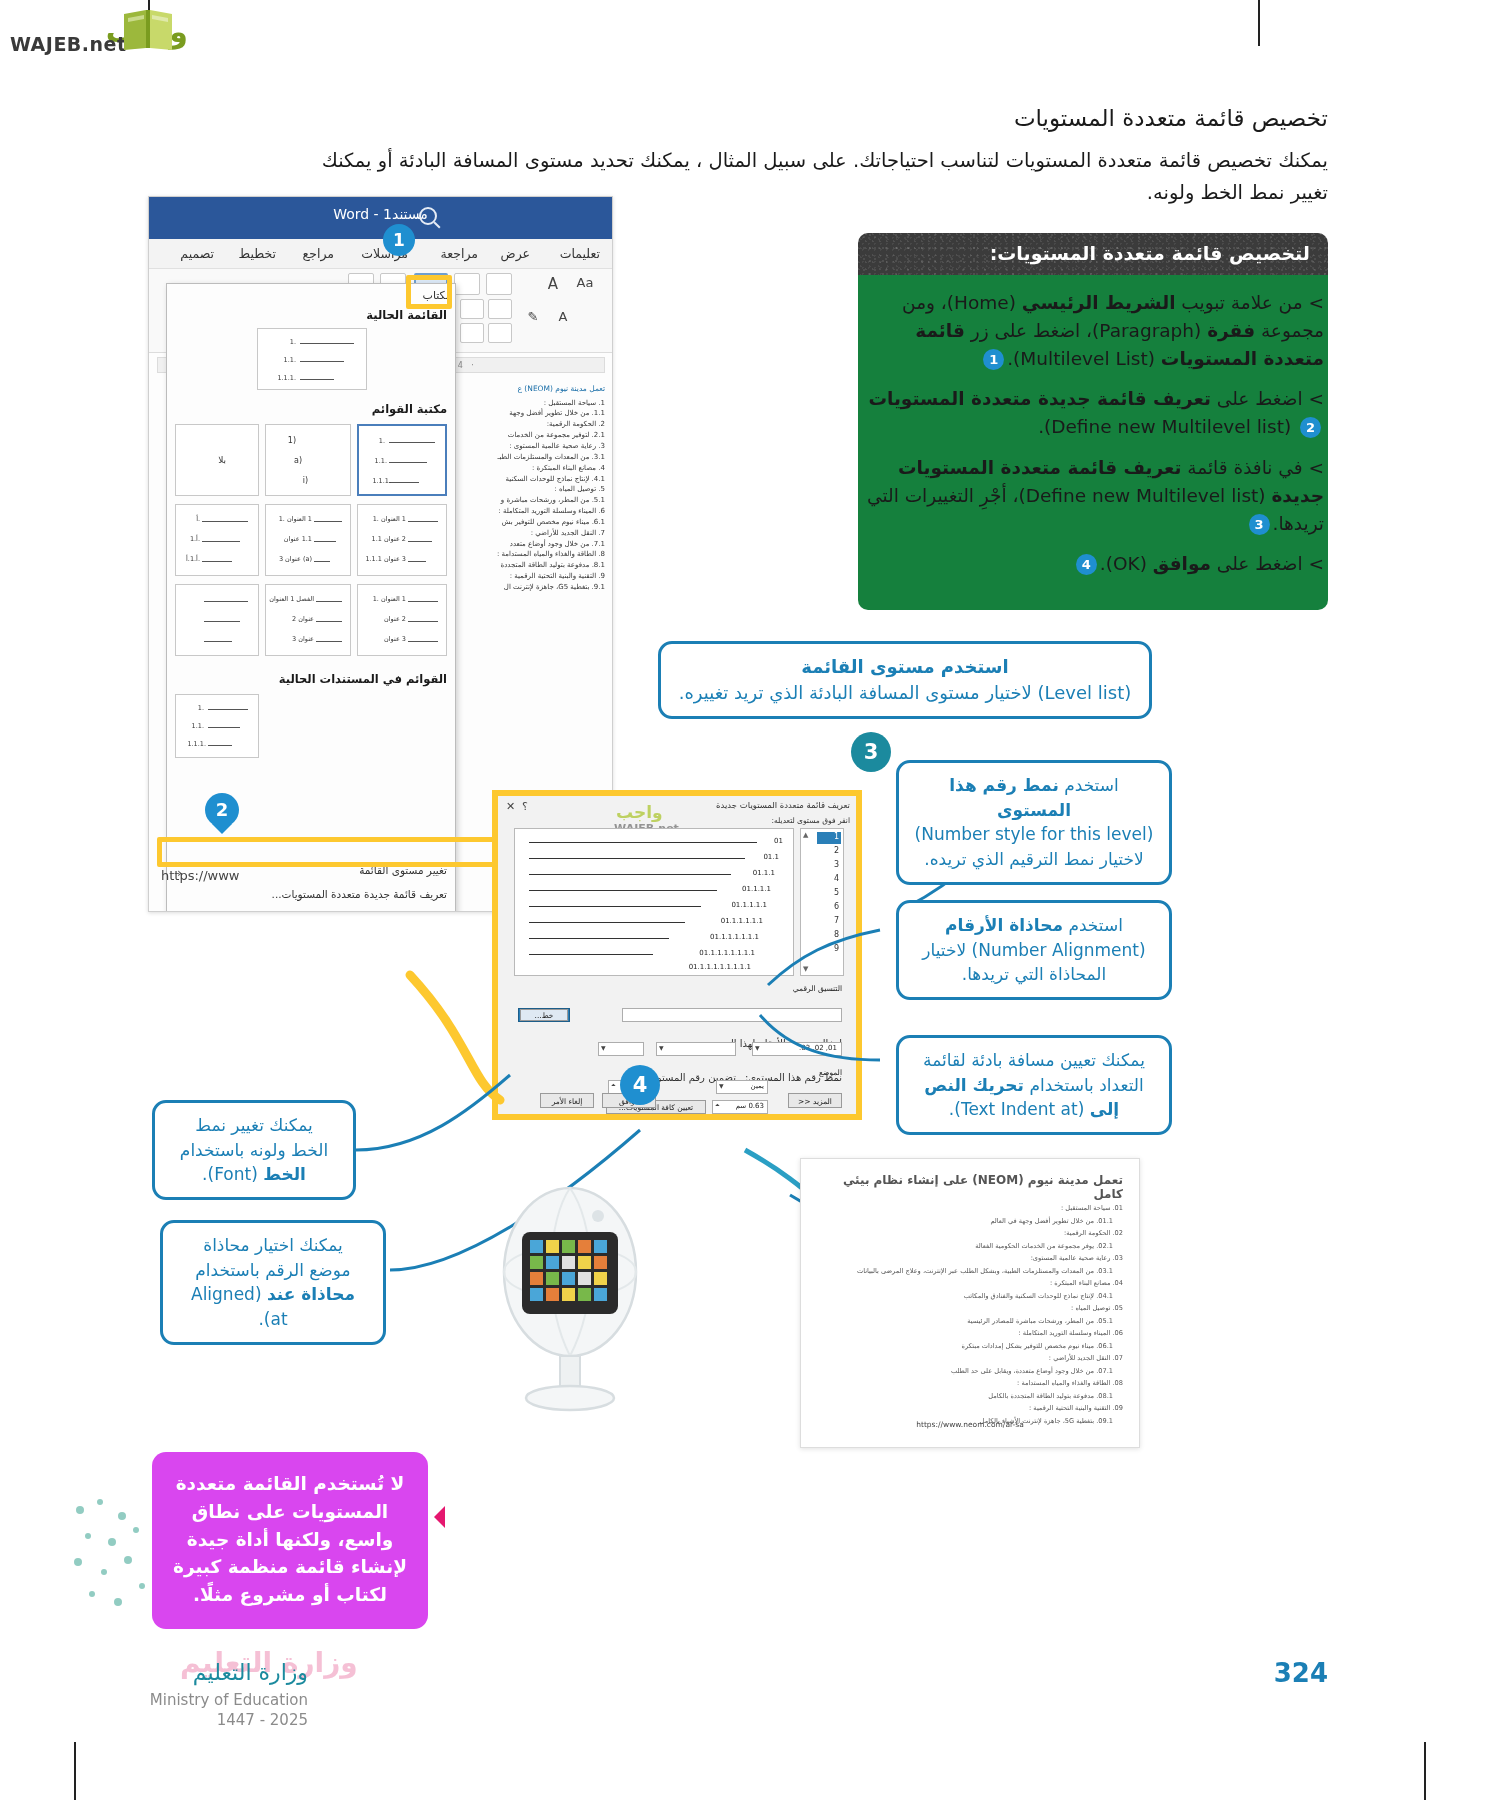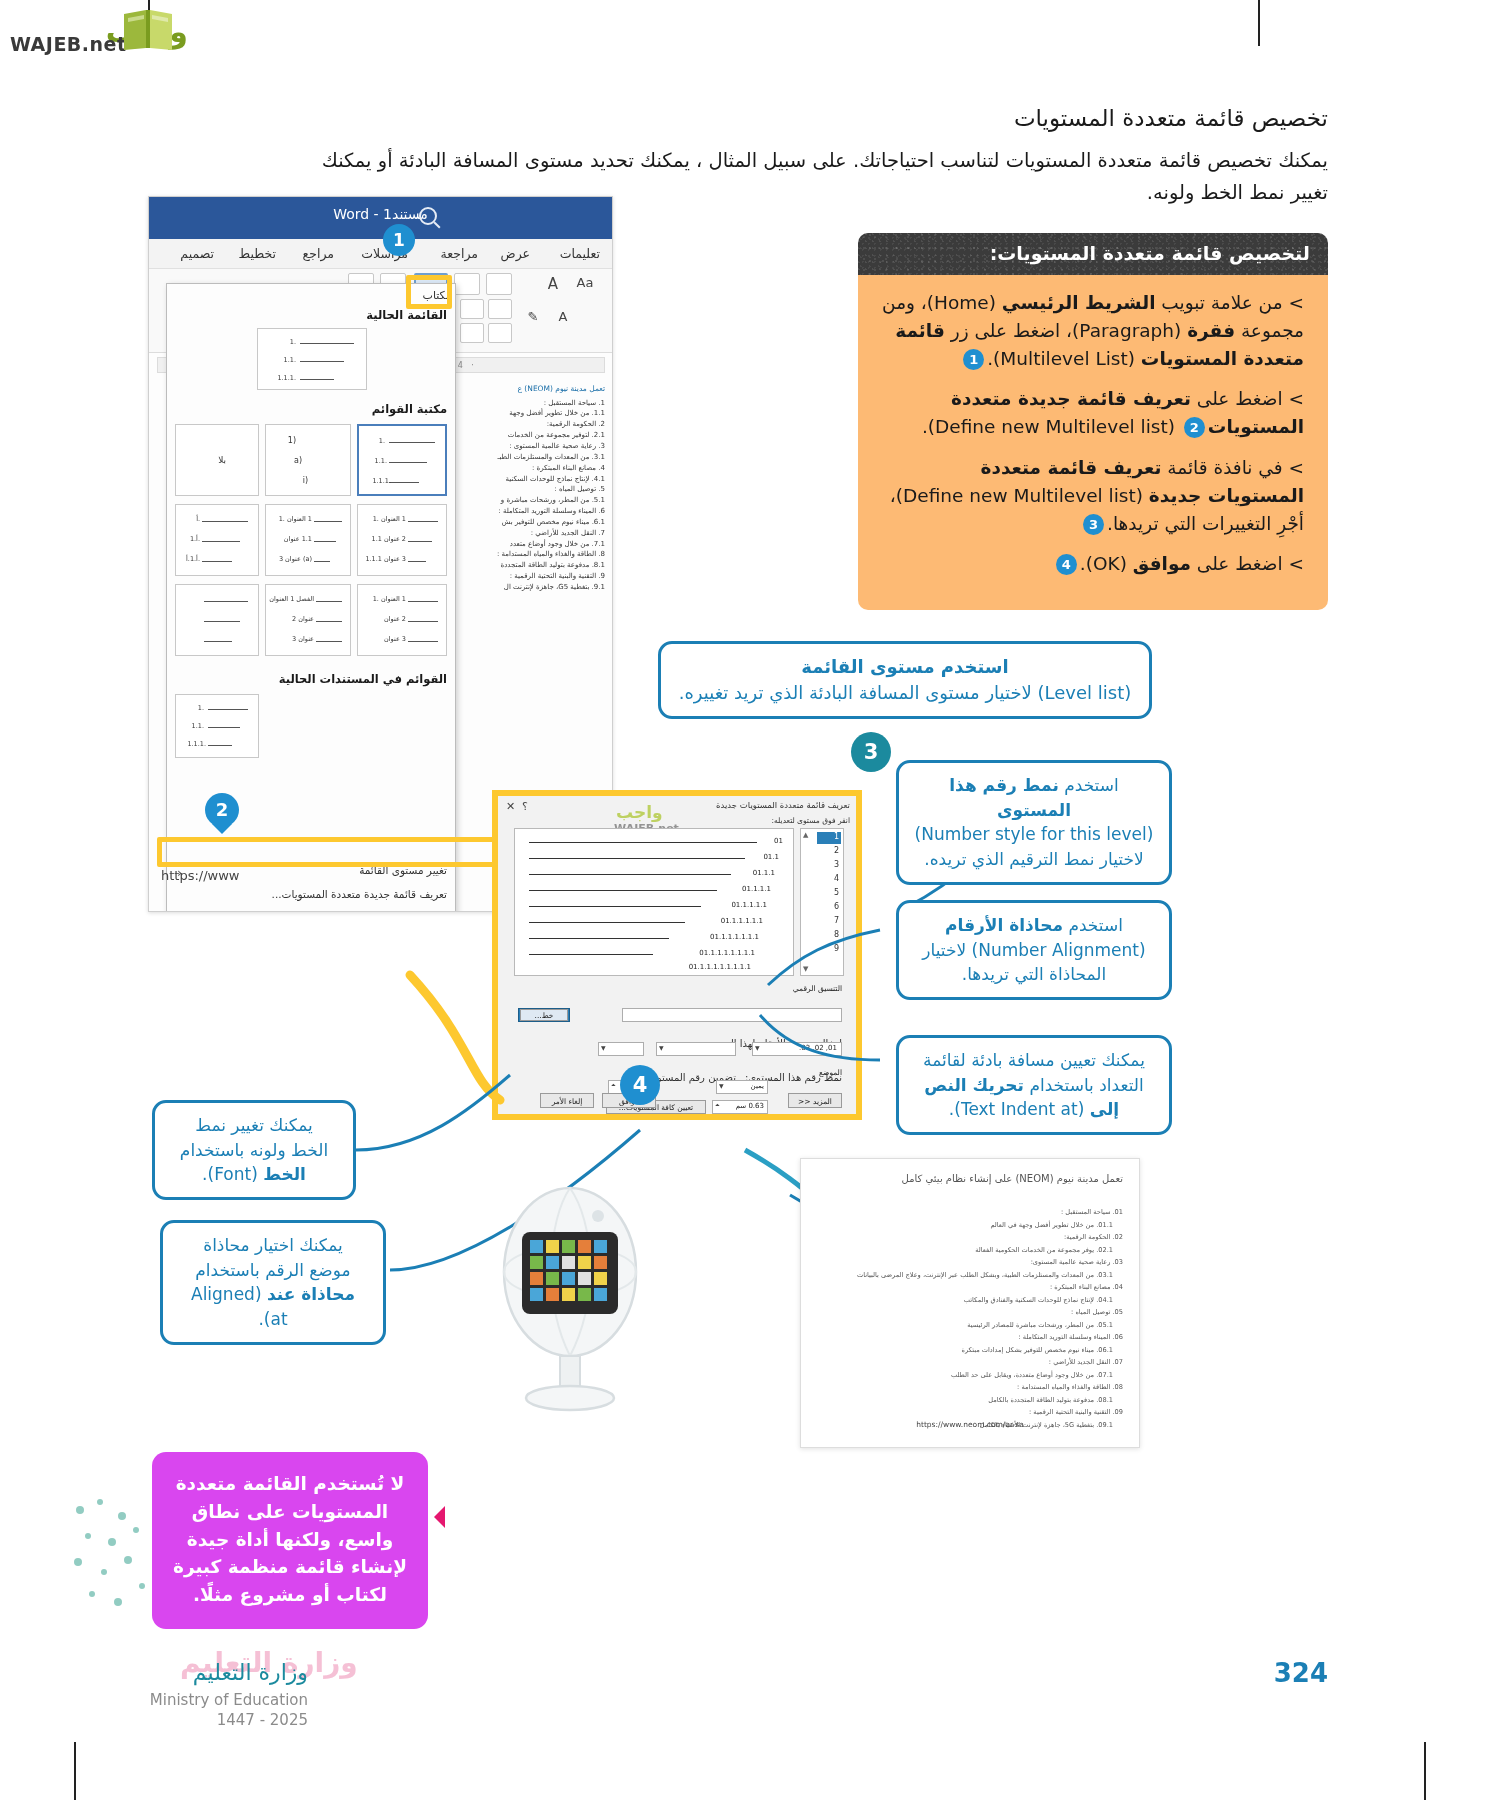--- a/index.html
+++ b/index.html
@@ -40,22 +40,22 @@
     padding:9px 18px 11px; font-size:19px; font-weight:bold; text-align:right;
     background-image:
       radial-gradient(circle at 10% 20%, rgba(255,255,255,.10) 0 1px, transparent 1px),
       radial-gradient(circle at 30% 70%, rgba(255,255,255,.08) 0 1px, transparent 1px),
       radial-gradient(circle at 55% 35%, rgba(255,255,255,.09) 0 1px, transparent 1px),
       radial-gradient(circle at 78% 80%, rgba(255,255,255,.07) 0 1px, transparent 1px),
       radial-gradient(circle at 90% 15%, rgba(255,255,255,.10) 0 1px, transparent 1px);
     background-size:7px 7px, 9px 9px, 11px 11px, 6px 6px, 13px 13px;
   }
   .steps-body {
-    background:#fdba74; border-radius:0 0 10px 10px;
-    padding:14px 24px 20px; text-align:right;
+    background:#15803d; border-radius:0 0 10px 10px;
+    padding:14px 4px 20px; text-align:right;
   }
   .step { font-size:18.5px; color:#1a1a1a; line-height:1.52; margin-bottom:12px; }
   .step:last-child { margin-bottom:12px; }
   .step .b { font-weight:bold; }
   .badge {
     display:inline-block; width:21px; height:21px; border-radius:50%;
     background:#1f8fd0; color:#fff; font-size:13px; font-weight:bold;
     text-align:center; line-height:21px; vertical-align:1px; margin:0 3px;
     direction:ltr;
   }
@@ -154,21 +154,21 @@
 
   
   .globe-wrap { position:absolute; left:470px; top:1180px; width:200px; height:260px; }
 
   
   .neom-doc {
     position:absolute; left:800px; top:1158px; width:340px; height:290px;
     background:#fff; border:1px solid #ddd; box-shadow:0 1px 5px rgba(0,0,0,.12);
     direction:rtl; padding:14px 16px; overflow:hidden;
   }
-  .neom-title { font-size:10px; color:#555; font-weight:normal; margin-bottom:22px; }
+  .neom-title { font-size:12px; color:#555; font-weight:bold; margin-bottom:1px; }
   .neom-row { font-size:6.6px; color:#555; line-height:1.9; white-space:nowrap; }
   .neom-url { position:absolute; left:0; right:0; bottom:18px; text-align:center; font-size:7.5px; color:#444; direction:ltr; }
 
   
   .moe-logo { position:absolute; left:78px; top:1660px; width:230px; }
   .moe-ar { font-size:22px; color:#1b8a9e; letter-spacing:2px; font-weight:500; }
   .moe-en { font-size:15px; color:#8b8b8b; margin-top:6px; }
   .moe-yr { font-size:15px; color:#8b8b8b; margin-top:2px; }
   .moe-wm { position:absolute; left:180px; top:1646px; font-size:28px; color:#f2acc8; opacity:.75; font-weight:bold; }
   .page-num { position:absolute; right:172px; top:1658px; font-size:26px; font-weight:bold; color:#1b7fb5; }

